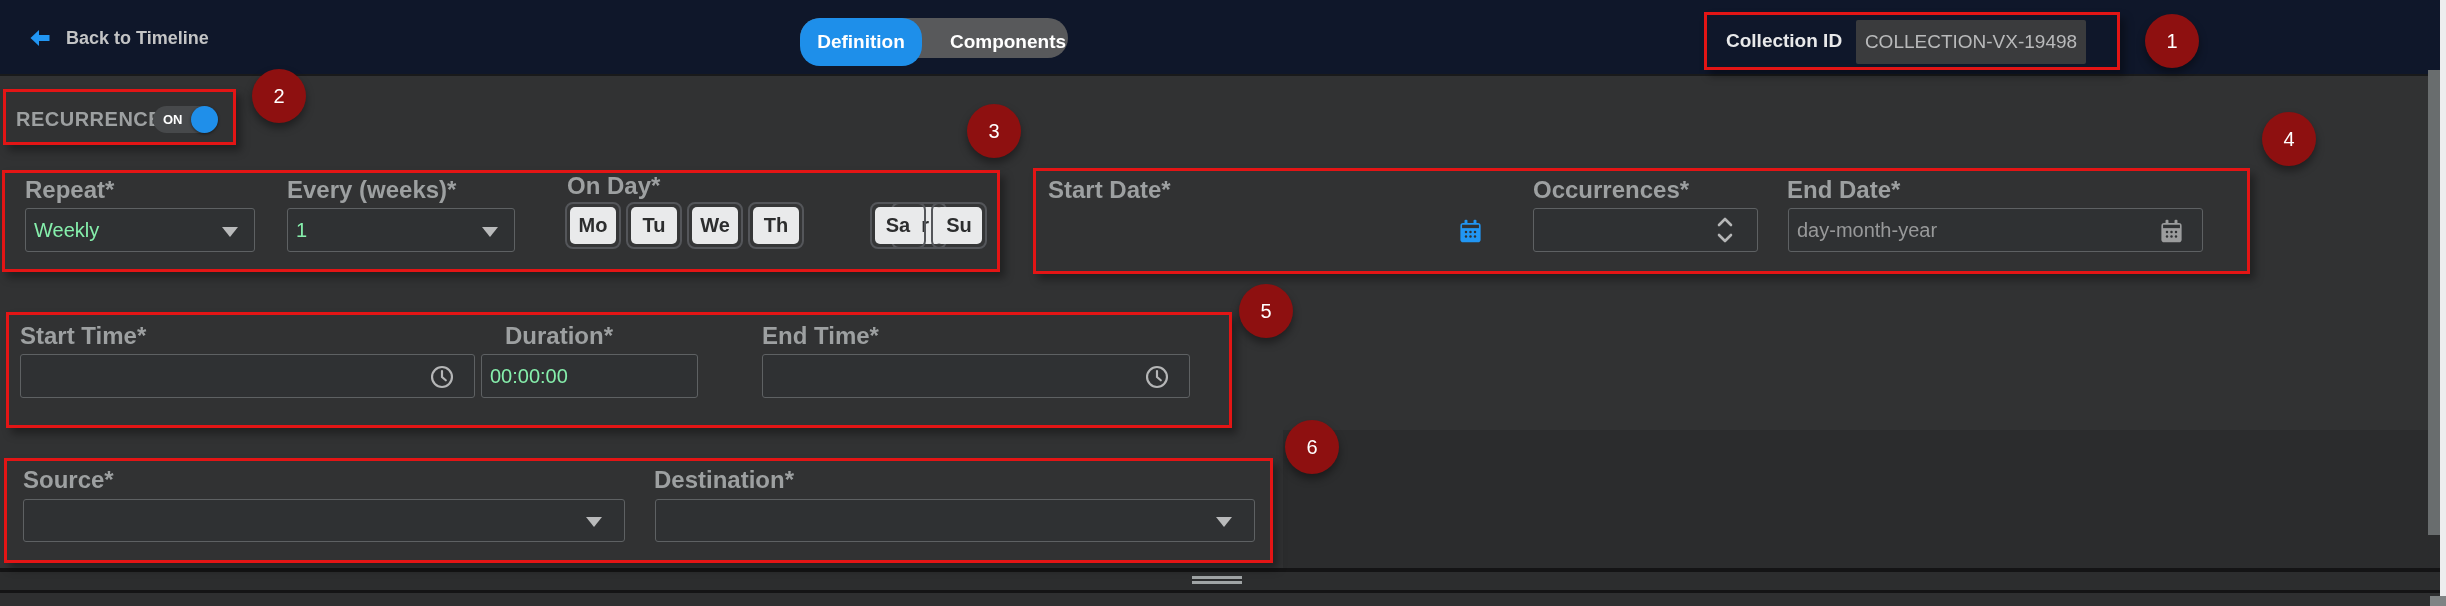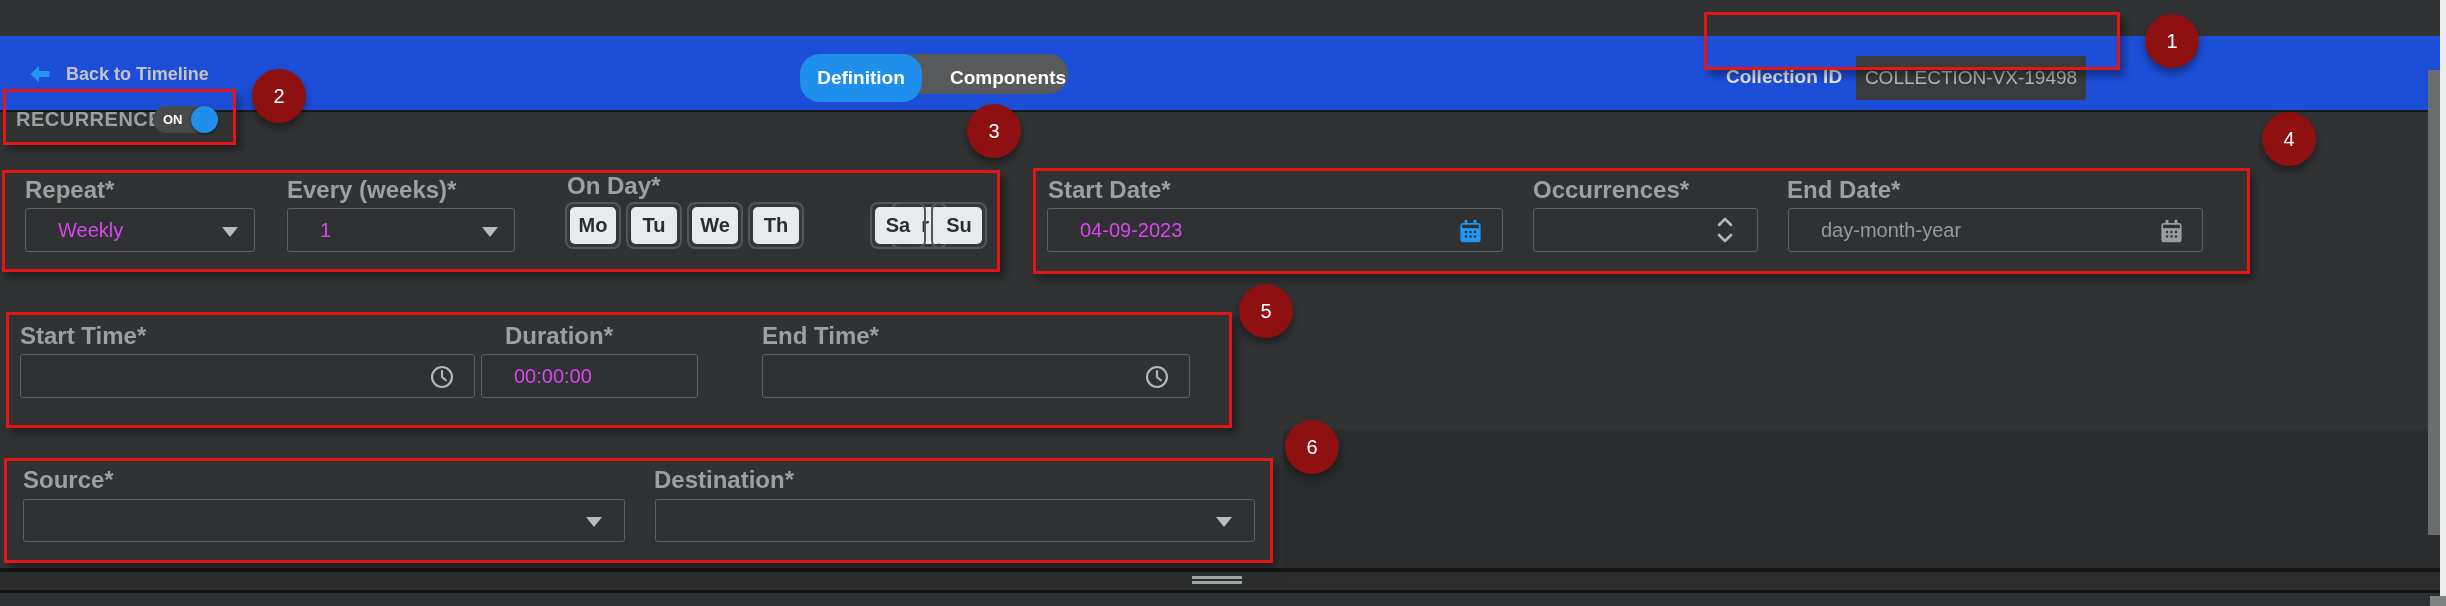--- a/index.html
+++ b/index.html
@@ -1,36 +1,36 @@
 <!DOCTYPE html>
 <html><head>
 <meta charset="utf-8">
 <style>
   html,body{margin:0;padding:0;background:#202122;}
   *{box-sizing:border-box;font-family:"Liberation Sans",sans-serif;}
   .screen{position:relative;width:2446px;height:606px;background:#313233;overflow:hidden;}
 
   
-  .topbar{position:absolute;left:0;top:0;width:2446px;height:76px;background:#1d4ed8;border-bottom:2px solid #191a1b;margin-top:36px;}
+  .topbar{position:absolute;left:0;top:0;width:2446px;height:76px;background:#0f172a;border-bottom:2px solid #191a1b;}
   .back{position:absolute;left:28px;top:22px;height:32px;display:flex;align-items:center;gap:14px;cursor:pointer;}
   .back span{font-size:18px;font-weight:bold;color:#c3c4c5;}
   .tabs{position:absolute;left:800px;top:18px;width:268px;height:40px;background:#58595b;border-radius:20px;display:flex;}
   .tab{height:48px;border-radius:20px;display:flex;align-items:center;justify-content:center;
        font-size:19px;font-weight:bold;color:#ffffff;cursor:pointer;}
   .tab.active{background:#1e8fea;width:122px;}
   .tab.plain{flex:1;padding-left:26px;}
   .title{position:absolute;left:1100px;top:22px;margin:0;font-size:29px;font-weight:bold;color:#b3b4b5;letter-spacing:.2px;}
   .collection-label{position:absolute;left:1726px;top:30px;font-size:19px;font-weight:bold;color:#e8e9ea;}
   .collection-chip{position:absolute;left:1856px;top:20px;width:230px;height:44px;background:#3a3b3d;border-radius:2px;
        display:flex;align-items:center;justify-content:center;font-size:19px;color:#b9babb;}
 
   
   .label{position:absolute;font-size:24px;font-weight:bold;color:#9da0a1;white-space:nowrap;}
-  .field{position:absolute;background:#2f3133;border:1px solid #5e6163;border-radius:3px;color:#d946ef;
-         font-size:20px;display:flex;align-items:center;padding:0 32px;}
+  .field{position:absolute;background:#2f3133;border:1px solid #5e6163;border-radius:3px;color:#86efac;
+         font-size:20px;display:flex;align-items:center;padding:0 8px;}
   input.field{outline:none;}
   input.field::placeholder{color:#98999a;}
   .select{cursor:pointer;justify-content:flex-start;}
   .chev{position:absolute;width:0;height:0;border-left:8px solid transparent;border-right:8px solid transparent;
         border-top:10px solid #b9babb;}
   .icon-right{position:absolute;display:flex;align-items:center;justify-content:center;}
 
   
   .rec-label{position:absolute;left:16px;top:108px;font-size:20px;font-weight:bold;color:#9da0a1;letter-spacing:.5px;}
   .toggle{position:absolute;left:153px;top:106px;width:64px;height:27px;background:#47494b;border-radius:14px;cursor:pointer;}
@@ -117,21 +117,20 @@
     <div class="day-btn">Fr</div>
     </div>
   <div class="day-frame" style="left:870px;">
     <div class="day-btn">Sa</div>
     </div>
   <div class="day-frame" style="left:931px;">
     <div class="day-btn">Su</div>
     </div>
 
   <span class="label" style="left:1048px;top:176px;">Start Date*</span>
-  <input class="field" style="left: 1047px; top: 208px; width: 456px; height: 44px; padding-right: 56px;" value="04-09-2023">
   <span class="icon-right" style="left:1456px;top:217px;width:28px;height:28px;">
     <svg width="27" height="27" viewBox="0 0 24 24">
       <rect x="3" y="4.5" width="18" height="17" rx="2.5" fill="#2196f3"></rect>
       <rect x="6.7" y="1.5" width="2.6" height="5" rx="1" fill="#2196f3"></rect>
       <rect x="14.7" y="1.5" width="2.6" height="5" rx="1" fill="#2196f3"></rect>
       <rect x="4.5" y="6" width="15" height="3" fill="#2f3133"></rect>
       <g fill="#2f3133">
         <circle cx="8" cy="12.5" r="1.1"></circle>
           <circle cx="12" cy="12.5" r="1.1"></circle>
           <circle cx="16" cy="12.5" r="1.1"></circle>

